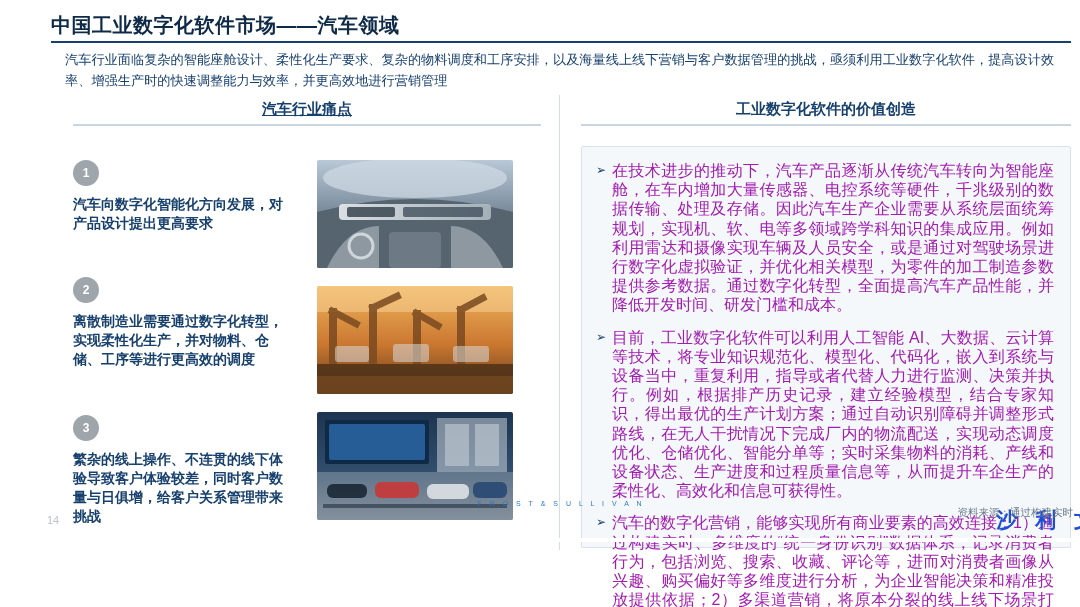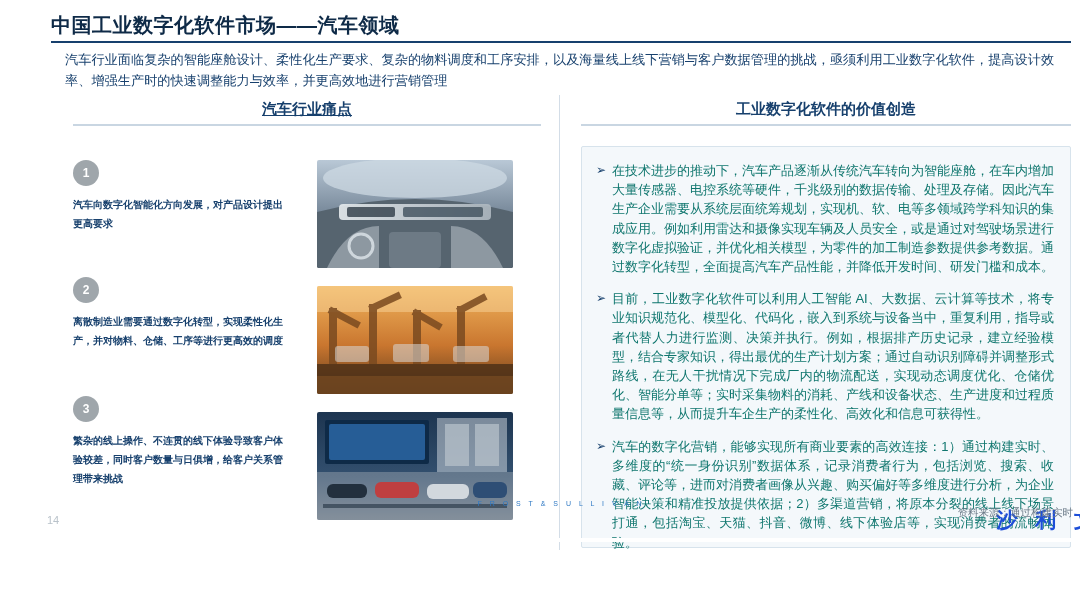--- a/index.html
+++ b/index.html
@@ -79,21 +79,21 @@
     width: 26px; height: 26px;
     border-radius: 50%;
     background: #9fa6ab;
     color: #ffffff;
     font-size: 12px;
     font-weight: bold;
     display: flex; align-items: center; justify-content: center;
     margin-bottom: 9px;
   }
   .pain-text {
-    font-size: 10px;
+    font-size: 14px;
     font-weight: bold;
     line-height: 19px;
     color: #17406d;
     width: 215px;
   }
 
   
   .img-box {
     position: absolute;
     left: 296px;
@@ -120,23 +120,23 @@
     display: flex;
     margin-bottom: 13px;
   }
   .bullet-mark {
     flex: 0 0 16px;
     font-size: 12px;
     color: #17406d;
     line-height: 19px;
   }
   .bullet-text {
-    font-size: 13px;
+    font-size: 16px;
     line-height: 19.2px;
-    color: #0f766e;
+    color: #a21caf;
     text-align: justify;
   }
 
   
   .page-num {
     position: absolute;
     left: 26px; bottom: 16px;
     font-size: 11px;
     color: #b9c2ca;
   }

